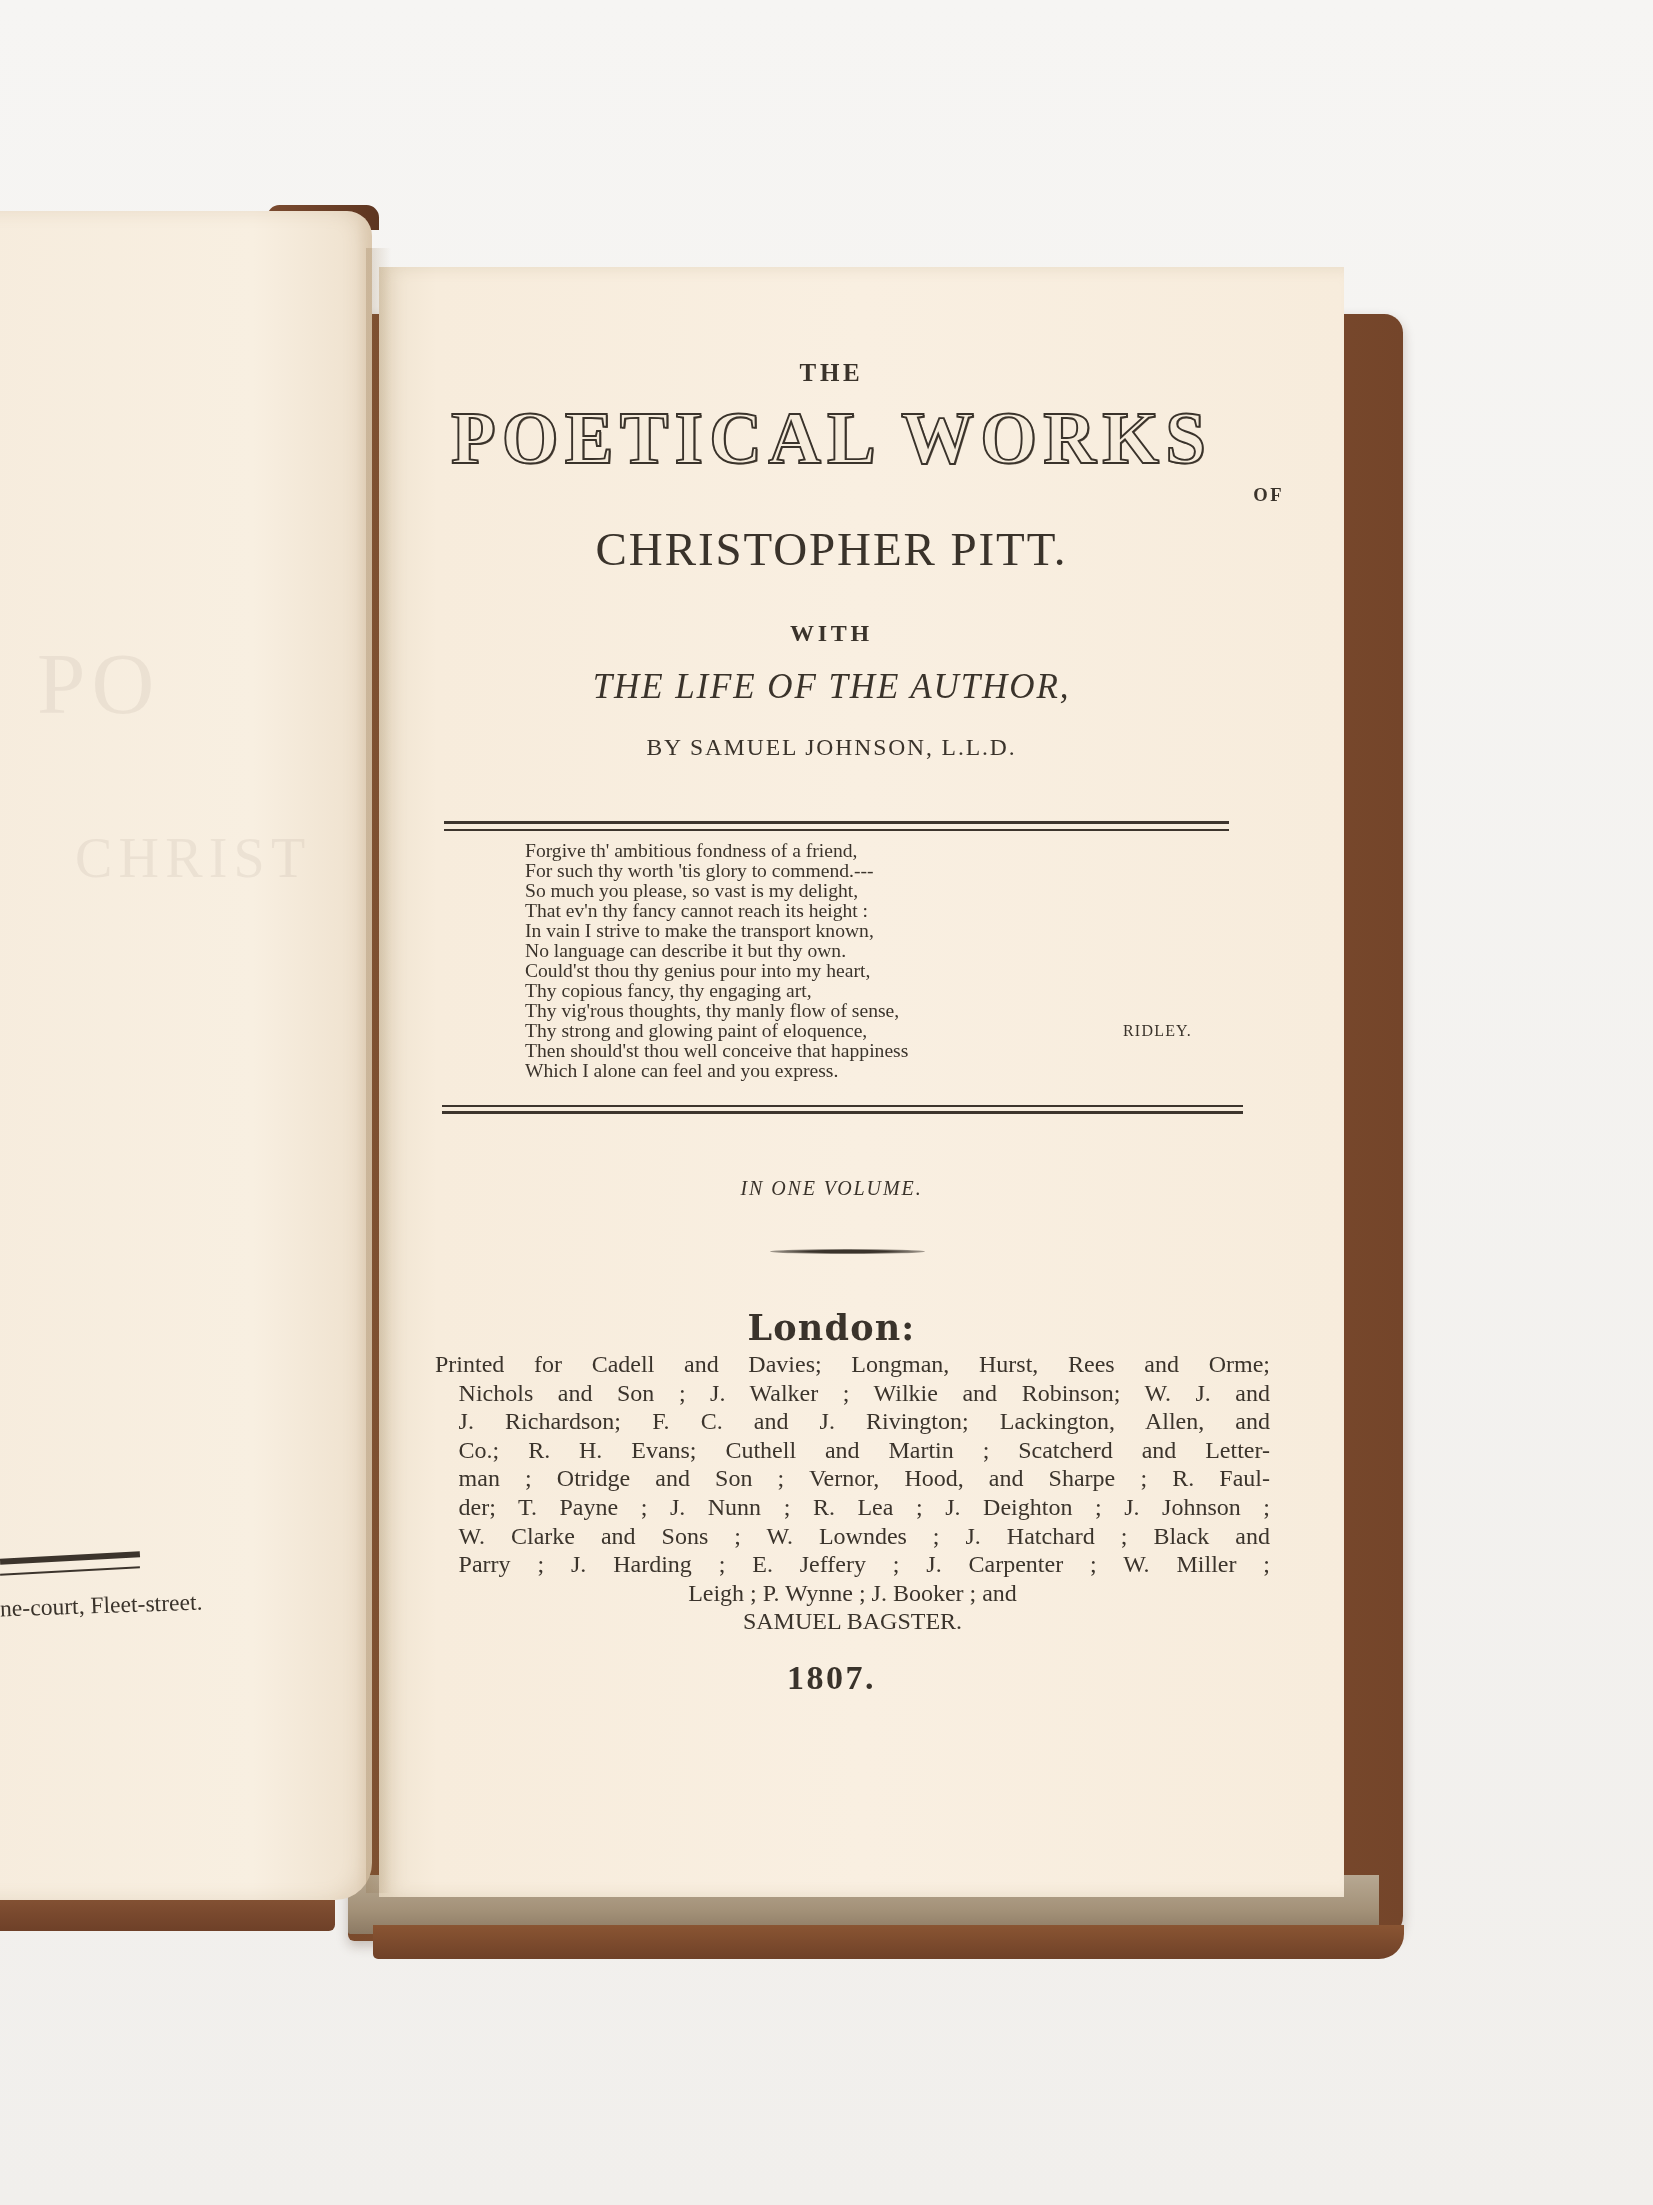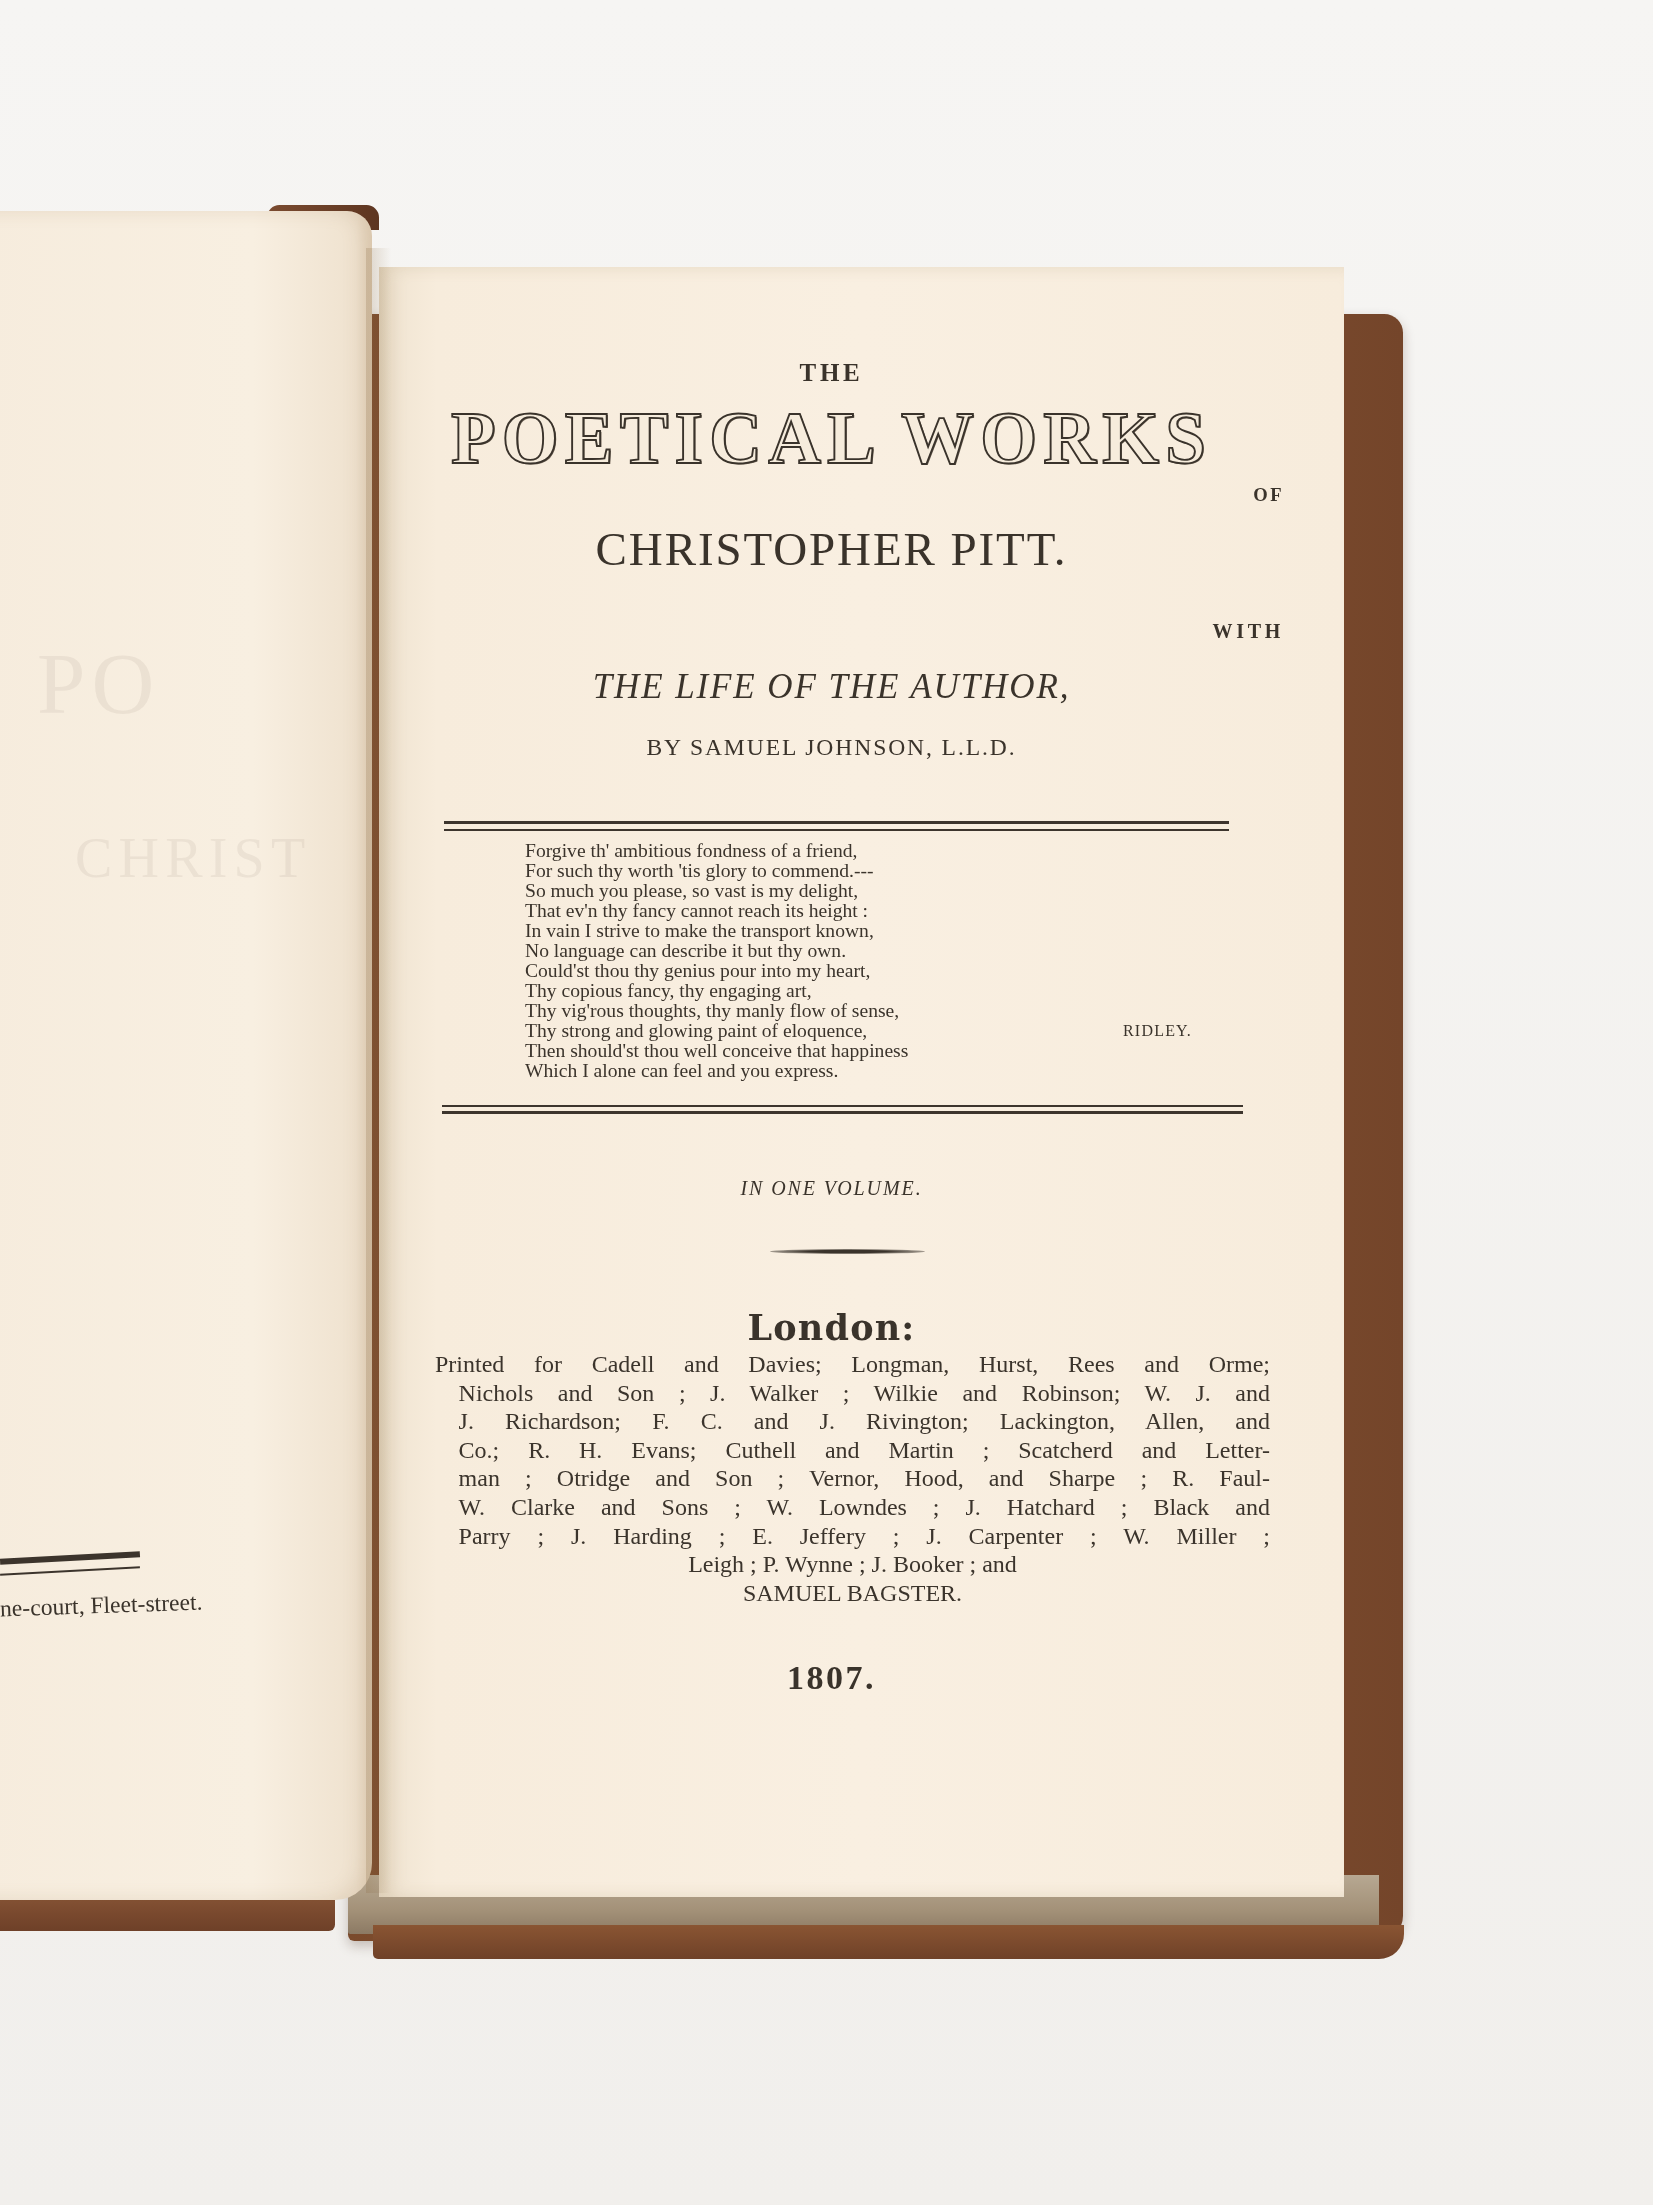--- a/index.html
+++ b/index.html
@@ -73,21 +73,21 @@
   }
 
   .title-block { position:absolute; left:379px; width:905px; text-align:center; }
   .t-the { top:359px; font-size:25px; letter-spacing:3.7px; font-weight:bold; }
   .t-works {
     top:397px; font-size:73px; letter-spacing:6.2px; font-weight:bold;
     color:#f6ecdc; -webkit-text-stroke:1.9px #3a332b; text-shadow:1.2px 1.2px 0 #6a5f52;
   }
   .t-of { top:484px; font-size:18.6px; letter-spacing:2.5px; font-weight:bold;text-align:right; }
   .t-author { top:522px; font-size:47px; letter-spacing:1.9px; }
-  .t-with { top:620px; font-size:20px; letter-spacing:3.7px; font-weight:bold;text-align:right; }
+  .t-with { top:620px; font-size:24px; letter-spacing:3.7px; font-weight:bold; }
   .t-life { top:667px; font-size:35px; font-style:italic; font-weight:normal; letter-spacing:1.9px; }
   .t-by { top:734px; font-size:23.6px; letter-spacing:1.9px; }
 
   .rule { position:absolute; background:#3d352d; }
 
   .poem {
     position:absolute; left:525px; top:841px; width:621px;
     font-family:"Liberation Serif", serif; font-size:19.6px; line-height:20px;
     color:#3b342c;
   }
@@ -167,20 +167,21 @@
 <div class="title-block t-volume">IN ONE VOLUME.</div>
 <div class="ornament"></div>
 <div class="title-block t-london">London:</div>
 
 <div class="imprint">
   <span class="imprint-line">Printed for Cadell and Davies; Longman, Hurst, Rees and Orme;</span>
   <span class="imprint-line indent">Nichols and Son ; J. Walker ; Wilkie and Robinson; W. J. and</span>
   <span class="imprint-line indent">J. Richardson; F. C. and J. Rivington; Lackington, Allen, and</span>
   <span class="imprint-line indent">Co.; R. H. Evans; Cuthell and Martin ; Scatcherd and Letter-</span>
   <span class="imprint-line indent">man ; Otridge and Son ; Vernor, Hood, and Sharpe ; R. Faul-</span>
+  <span class="imprint-line indent">der; T. Payne ; J. Nunn ; R. Lea ; J. Deighton ; J. Johnson ;</span>
   <span class="imprint-line indent">W. Clarke and Sons ; W. Lowndes ; J. Hatchard ; Black and</span>
   <span class="imprint-line indent">Parry ; J. Harding ; E. Jeffery ; J. Carpenter ; W. Miller ;</span>
   <span class="imprint-line center">Leigh ; P. Wynne ; J. Booker ; and</span>
   <span class="imprint-line center">SAMUEL BAGSTER.</span>
 </div>
 
 <div class="title-block t-year">1807.</div>
 
 
 </body></html>

